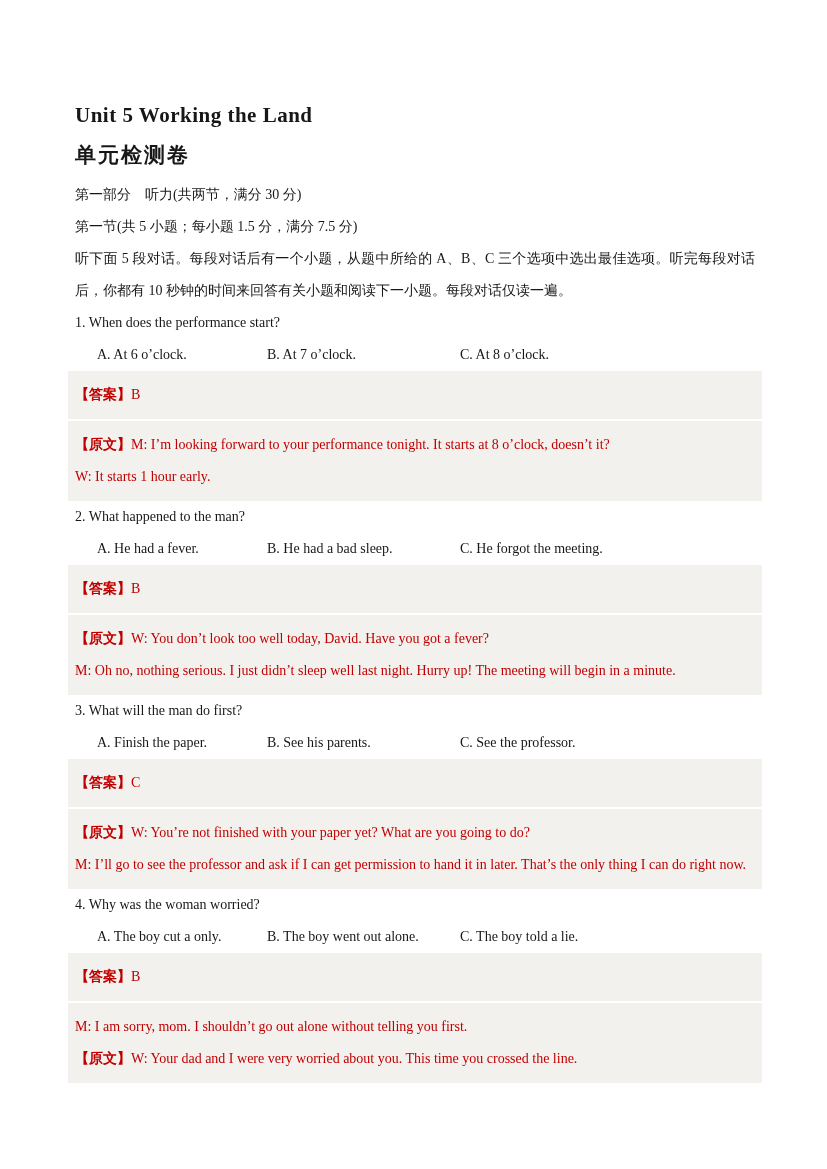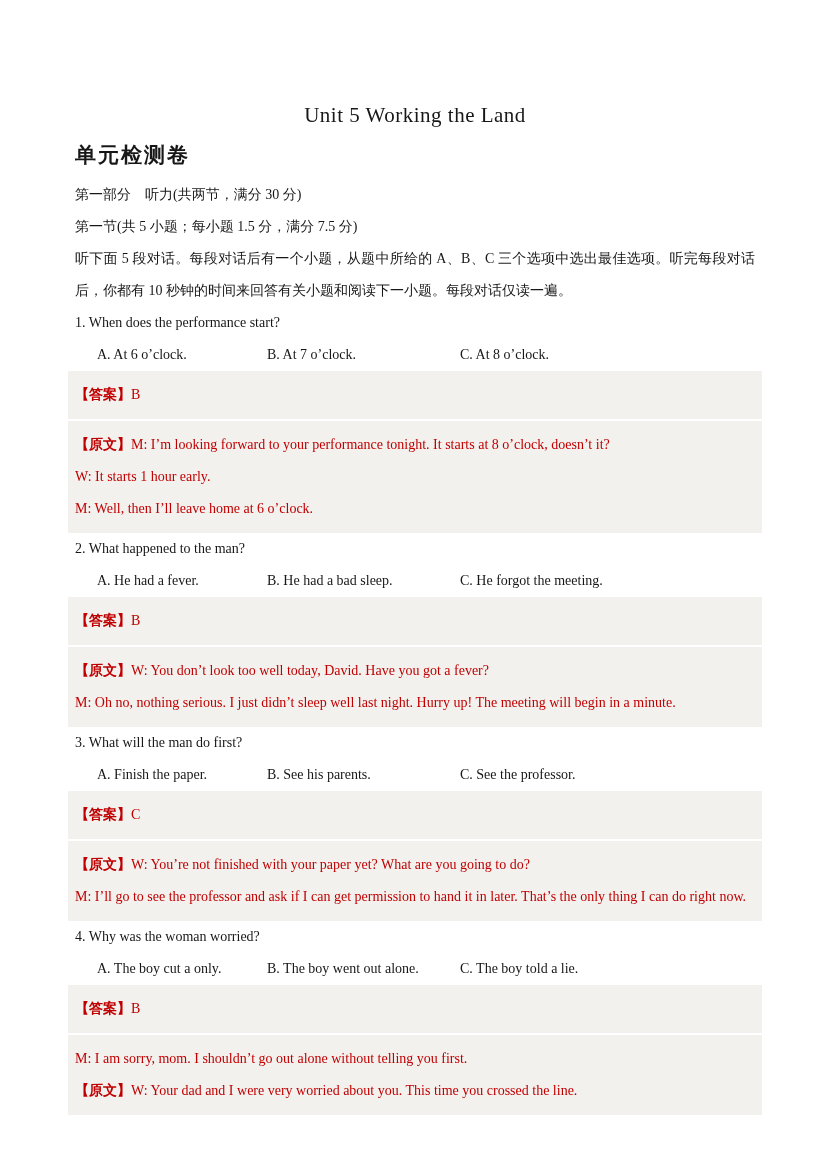--- a/index.html
+++ b/index.html
@@ -6,21 +6,21 @@
   * { box-sizing:border-box; }
   html,body { margin:0; padding:0; }
   body {
     width:827px; height:1169px; background:#ffffff; overflow:hidden;
     font-family:"Liberation Serif","DejaVu Serif",serif;
     color:var(--ink);
   }
   .page { padding:102px 72px 0 75px; }
 
   .title-en {
-    font-size:21px; font-weight:normal; text-align:center;
+    font-size:21px; font-weight:bold; text-align:left;
     line-height:26px; margin:0 0 13px 0; letter-spacing:0.5px;
   }
   .title-cn {
     font-size:21px; font-weight:bold; text-align:left;
     line-height:28px; margin:0 0 10px 0; letter-spacing:2px;
   }
   .exam-info {
     font-size:14px; font-weight:bold; text-align:center;
     line-height:22px; margin:0 0 8px 0;
   }
@@ -65,21 +65,20 @@
       <span class="opt-a">A. At 6 o’clock.</span>
       <span class="opt-b">B. At 7 o’clock.</span>
       <span class="opt-c">C. At 8 o’clock.</span>
     </div>
     <div class="shaded answer-line">
       <p><span class="red-label">【答案】</span><span>B</span></p>
     </div>
     <div class="shaded transcript">
       <p><span class="red-label">【原文】</span><span>M: I’m looking forward to your performance tonight. It starts at 8 o’clock, doesn’t it?</span></p>
       <p>W: It starts 1 hour early.</p>
-      <p>M: Well, then I’ll leave home at 6 o’clock.</p>
     </div>
   </section>
 
   <section>
     <p class="bodyline">2. What happened to the man?</p>
     <div class="options">
       <span class="opt-a">A. He had a fever.</span>
       <span class="opt-b">B. He had a bad sleep.</span>
       <span class="opt-c">C. He forgot the meeting.</span>
     </div>

